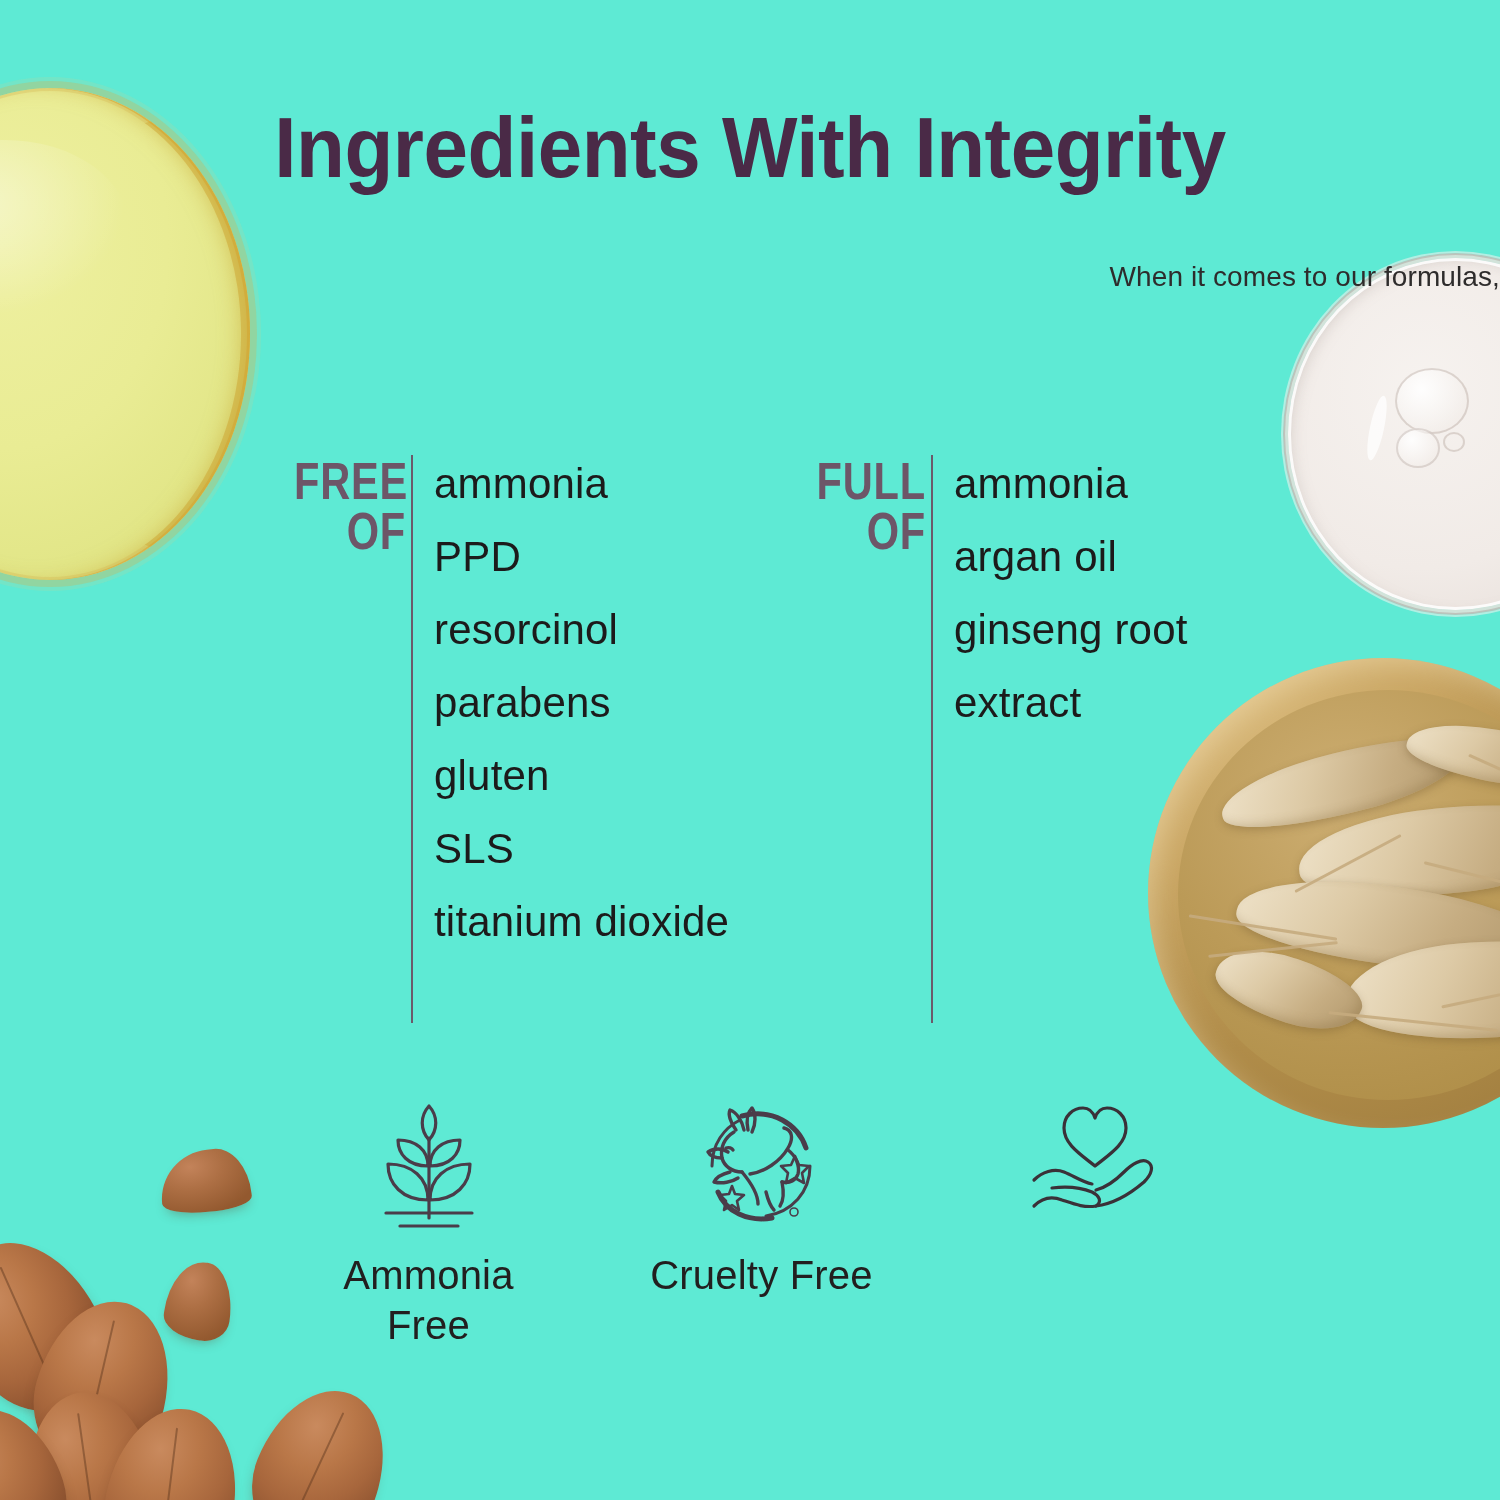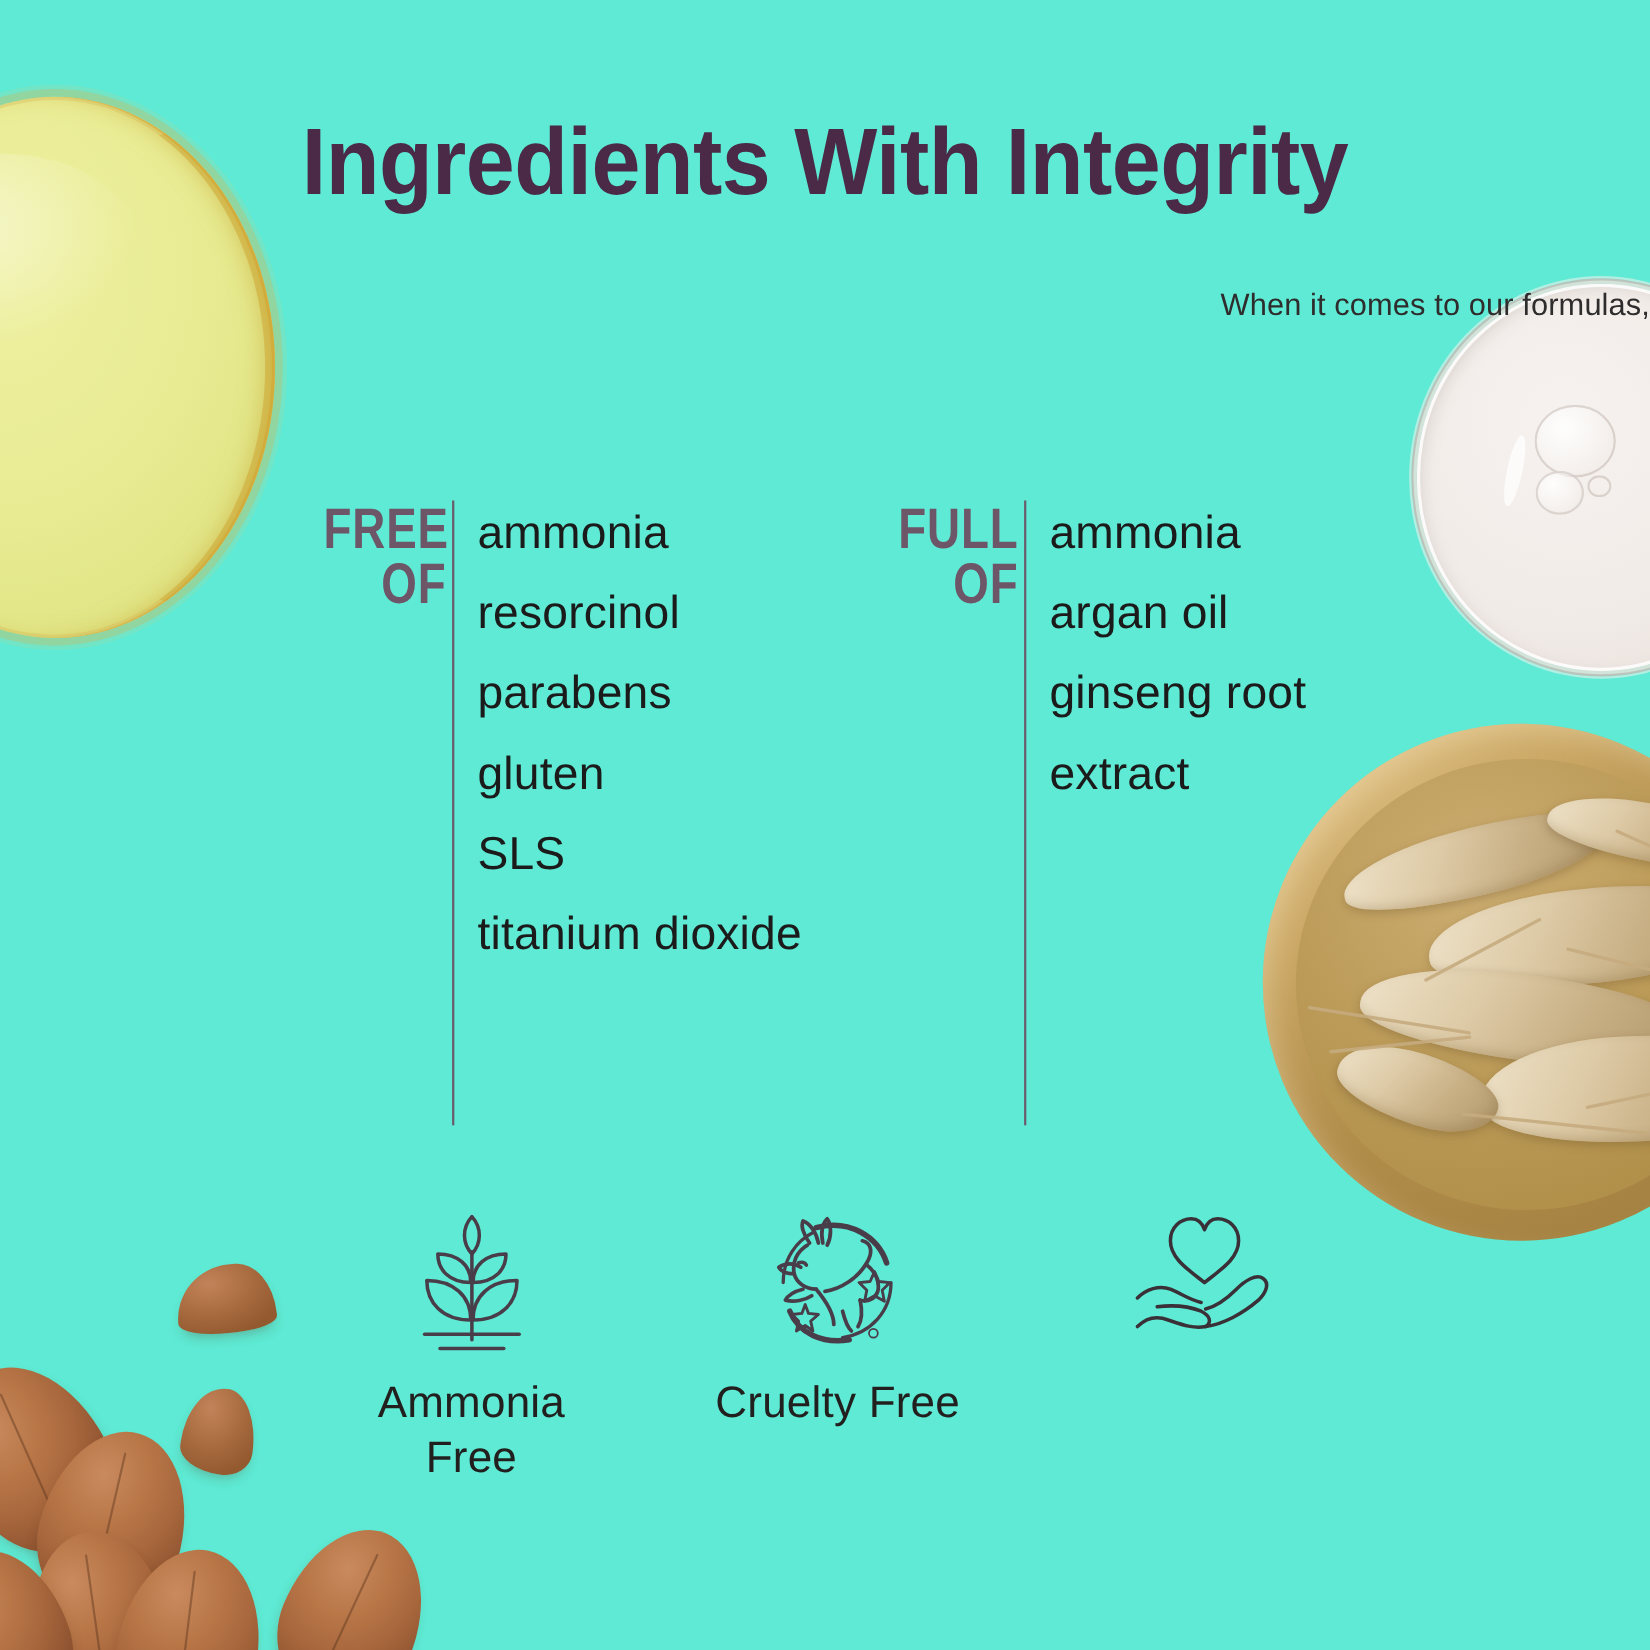--- a/index.html
+++ b/index.html
@@ -311,20 +311,21 @@
   </div>
 
   <div class="col" id="col-free">
     <div class="col-label">
       <div>FREE</div>
       <div>OF</div>
     </div>
     <div class="divider"></div>
     <ul class="col-list">
       <li>ammonia</li>
+      <li>PPD</li>
       <li>resorcinol</li>
       <li>parabens</li>
       <li>gluten</li>
       <li>SLS</li>
       <li>titanium dioxide</li>
     </ul>
   </div>
 
   <div class="col" id="col-full">
     <div class="col-label">

